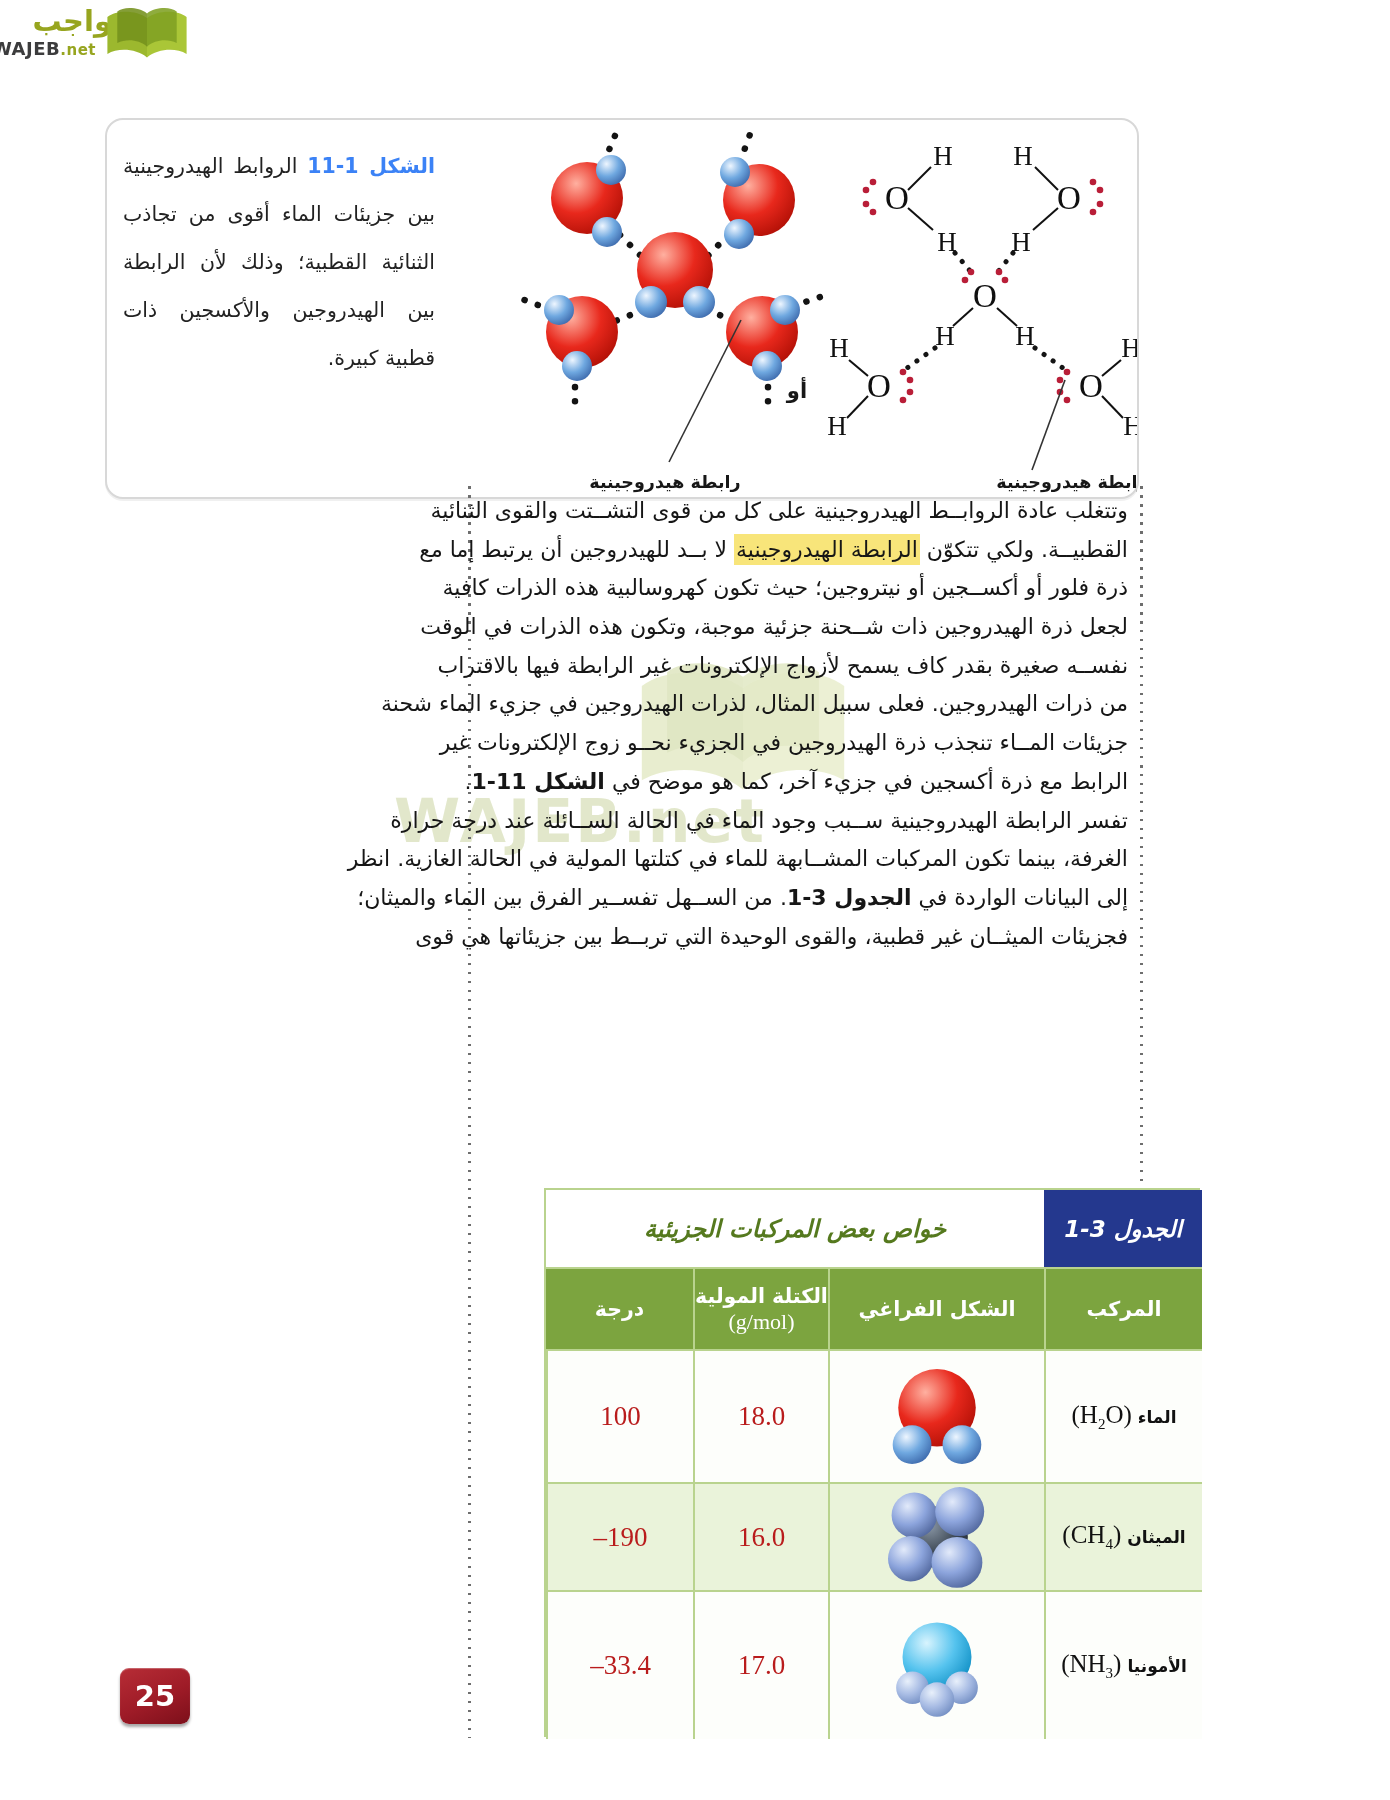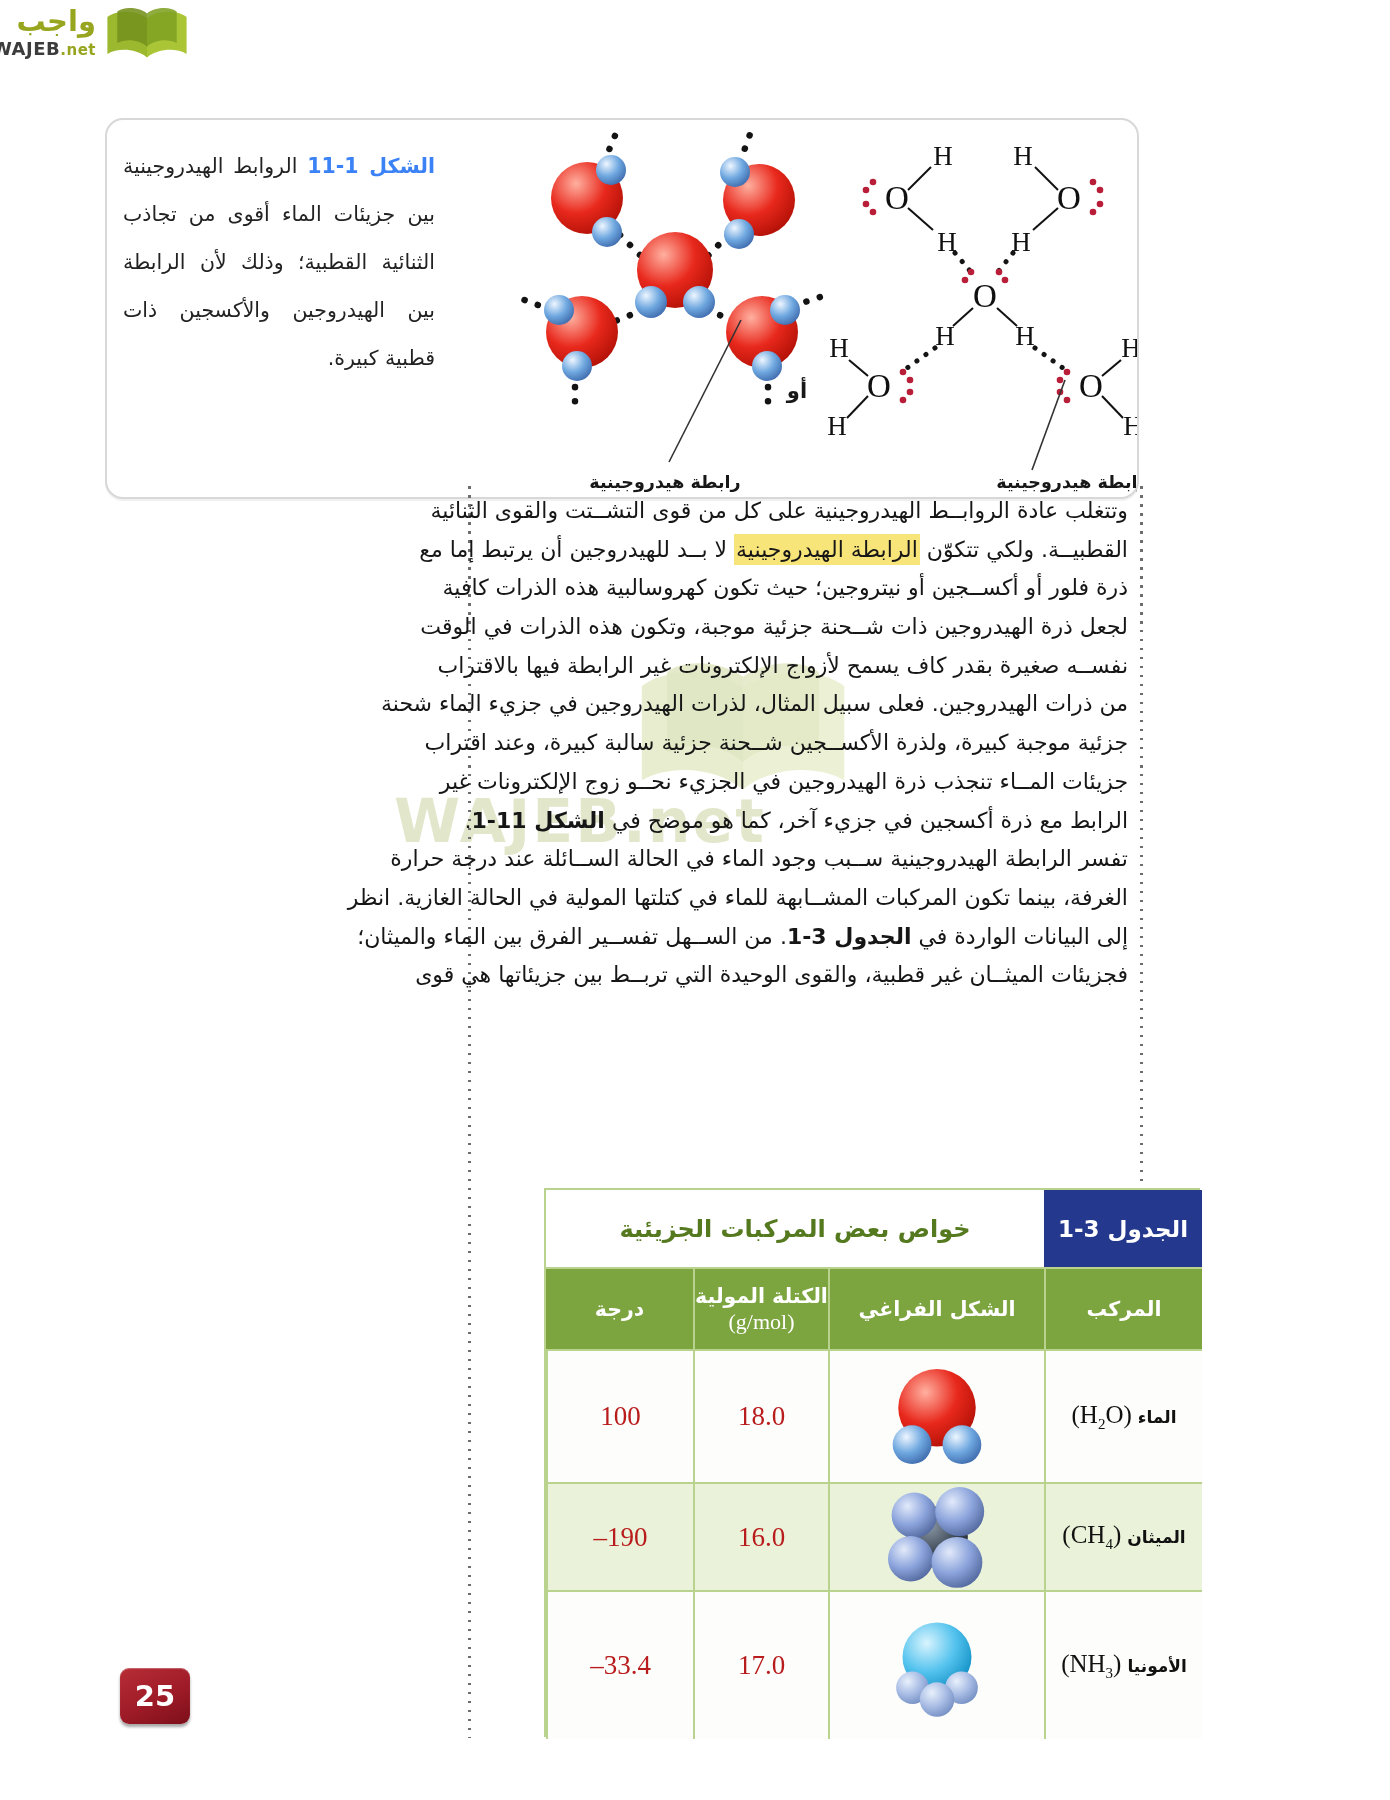--- a/index.html
+++ b/index.html
@@ -1,21 +1,21 @@
 <!DOCTYPE html>
 <html style="--header-green: #7ca43f; --table-border: #b9d38e; --row-alt-green: #eaf3da; --badge-blue: #24388e; --title-green: #55791e; --highlight-yellow: #f8e57a; --page-badge-red: #9e1b27; --logo-olive: #97a51f; --logo-green: #a9c43b; --lone-pair-red: #b91e38; --oxygen-red: #e8281c; --hydrogen-blue: #6fa8e0;"><head>
 <meta charset="utf-8">
 <style>
   html,body{margin:0;padding:0;background:#ffffff;}
   .page{position:relative;width:1390px;height:1800px;background:#fff;overflow:hidden;
         font-family:"DejaVu Sans",sans-serif;color:#141414;}
 
   
   .logo{position:absolute;left:14px;top:4px;width:178px;height:62px;}
-  .logo-ar{position:absolute;right:96px;top:2px;font-size:29px;font-weight:bold;color:var(--logo-olive);line-height:30px;}
+  .logo-ar{position:absolute;right:80px;top:2px;font-size:29px;font-weight:bold;color:var(--logo-olive);line-height:30px;}
   .logo-en{position:absolute;right:96px;top:34px;font-size:18px;font-weight:bold;color:#3c3c3d;letter-spacing:.5px;white-space:nowrap;}
   .logo-en .net{color:var(--logo-olive);font-size:15px;}
   .logo-book{position:absolute;right:0;top:0;}
 
   
   .figure-box{position:absolute;left:105px;top:118px;width:1030px;height:377px;
       border:2px solid #d8d8d8;border-radius:18px;background:#fff;box-shadow:0 2px 0 rgba(0,0,0,.06);}
   .fig-caption{position:absolute;right:702px;left:16px;top:22px;direction:rtl;text-align:justify;
       font-size:20.5px;line-height:48px;color:#222;}
   .fig-caption .cap-label{font-weight:bold;color:#3b82f6;}
@@ -42,21 +42,21 @@
   .pline .b{font-weight:bold;}
   .pline .hl{font-weight:normal;background:var(--highlight-yellow);padding:3px 2px;}
 
   
   .prop-table{position:absolute;left:544px;top:1188px;width:656px;height:549px;z-index:1;
       display:grid;grid-template-columns:147px 135px 216px 158px;grid-template-rows:77px 82px 133px 108px 149px;
       border:2px solid var(--table-border);box-sizing:border-box;background:#fff;}
   .prop-table > div{box-sizing:border-box;border-left:2px solid var(--table-border);border-top:2px solid var(--table-border);
       display:flex;align-items:center;justify-content:center;}
   .prop-table > .t-title, .prop-table > .t-badge, .prop-table > .c-deg{border-left:none;}
-  .prop-table > .t-title, .prop-table > .t-badge{border-top:none;}
+  .prop-table > .t-title, .prop-table > .t-badge{border-top:none;font-style:italic;}
   .t-title{grid-column:1/4;background:#fff;direction:rtl;font-size:24px;font-weight:bold;color:var(--title-green);}
   .t-badge{grid-column:4;background:var(--badge-blue);color:#fff;direction:rtl;font-size:23px;font-weight:bold;}
   .t-h{background:var(--header-green);color:#fff;direction:rtl;font-size:20.5px;font-weight:bold;flex-direction:column;line-height:26px;}
   .t-h .unit{font-family:"Liberation Serif",serif;font-weight:normal;font-size:22px;}
   .td{background:#fdfefb;font-size:17px;}
   .td.alt{background:var(--row-alt-green);}
   .td.num{font-family:"Liberation Serif",serif;font-size:27px;color:#b91c1c;direction:ltr;}
   .td.comp{direction:rtl;gap:6px;font-weight:bold;color:#111;}
   .td.comp .formula{direction:ltr;unicode-bidi:embed;font-family:"Liberation Serif",serif;font-weight:normal;font-size:25px;}
   .td.comp .formula .sub{font-size:15px;vertical-align:-6px;}
@@ -245,21 +245,20 @@
   <div class="vdots left"></div>
   <div class="vdots right"></div>
 
   <div class="body-paragraph">
       <div class="pline"><span>وتتغلب عادة الروابــط الهيدروجينية على كل من قوى التشــتت والقوى الثنائية</span></div>
       <div class="pline"><span>القطبيــة. ولكي تتكوّن </span><span class="hl">الرابطة الهيدروجينية</span><span> لا بــد للهيدروجين أن يرتبط إما مع</span></div>
       <div class="pline"><span>ذرة فلور أو أكســجين أو نيتروجين؛ حيث تكون كهروسالبية هذه الذرات كافية</span></div>
       <div class="pline"><span>لجعل ذرة الهيدروجين ذات شــحنة جزئية موجبة، وتكون هذه الذرات في الوقت</span></div>
       <div class="pline"><span>نفســه صغيرة بقدر كاف يسمح لأزواج الإلكترونات غير الرابطة فيها بالاقتراب</span></div>
       <div class="pline"><span>من ذرات الهيدروجين. فعلى سبيل المثال، لذرات الهيدروجين في جزيء الماء شحنة</span></div>
-      <div class="pline"><span>جزئية موجبة كبيرة، ولذرة الأكســجين شــحنة جزئية سالبة كبيرة، وعند اقتراب</span></div>
       <div class="pline"><span>جزيئات المــاء تنجذب ذرة الهيدروجين في الجزيء نحــو زوج الإلكترونات غير</span></div>
       <div class="pline end"><span>الرابط مع ذرة أكسجين في جزيء آخر، كما هو موضح في </span><span class="b">الشكل 11-1</span><span>.</span></div>
       <div class="pline"><span>تفسر الرابطة الهيدروجينية ســبب وجود الماء في الحالة الســائلة عند درجة حرارة</span></div>
       <div class="pline"><span>الغرفة، بينما تكون المركبات المشــابهة للماء في كتلتها المولية في الحالة الغازية. انظر</span></div>
       <div class="pline"><span>إلى البيانات الواردة في </span><span class="b">الجدول 3-1</span><span>. من الســهل تفســير الفرق بين الماء والميثان؛</span></div>
       <div class="pline"><span>فجزيئات الميثــان غير قطبية، والقوى الوحيدة التي تربــط بين جزيئاتها هي قوى</span></div>
     </div>
 
   <div class="prop-table" id="prop-table">
     <div class="t-title">خواص بعض المركبات الجزيئية</div>

